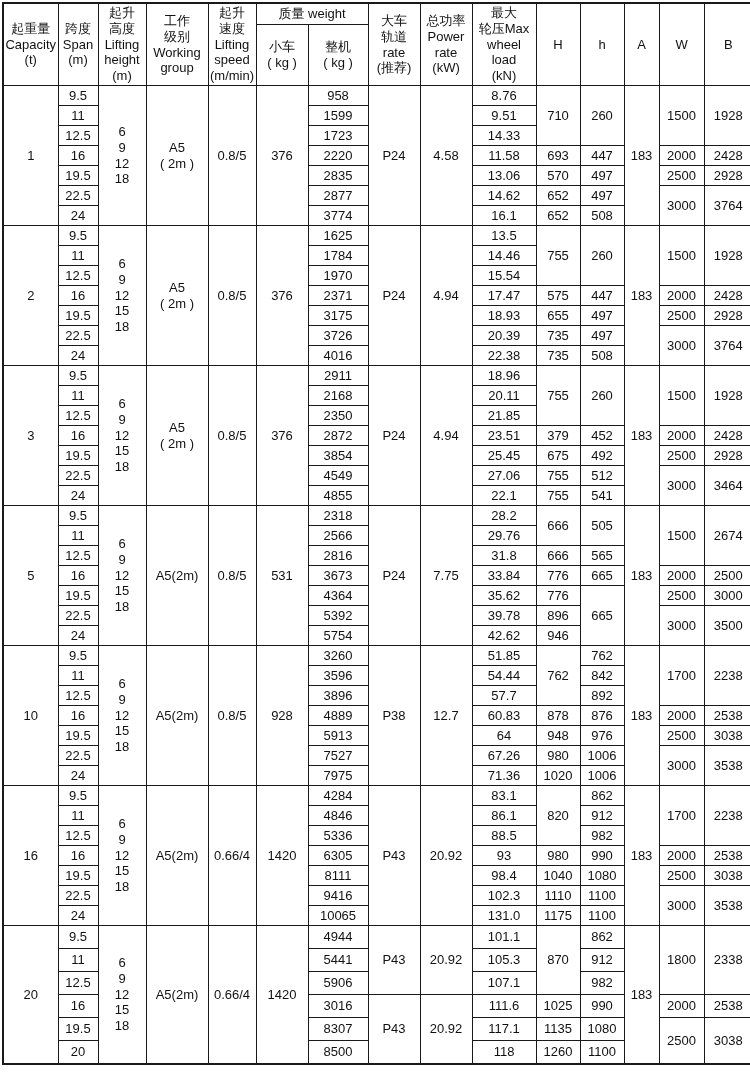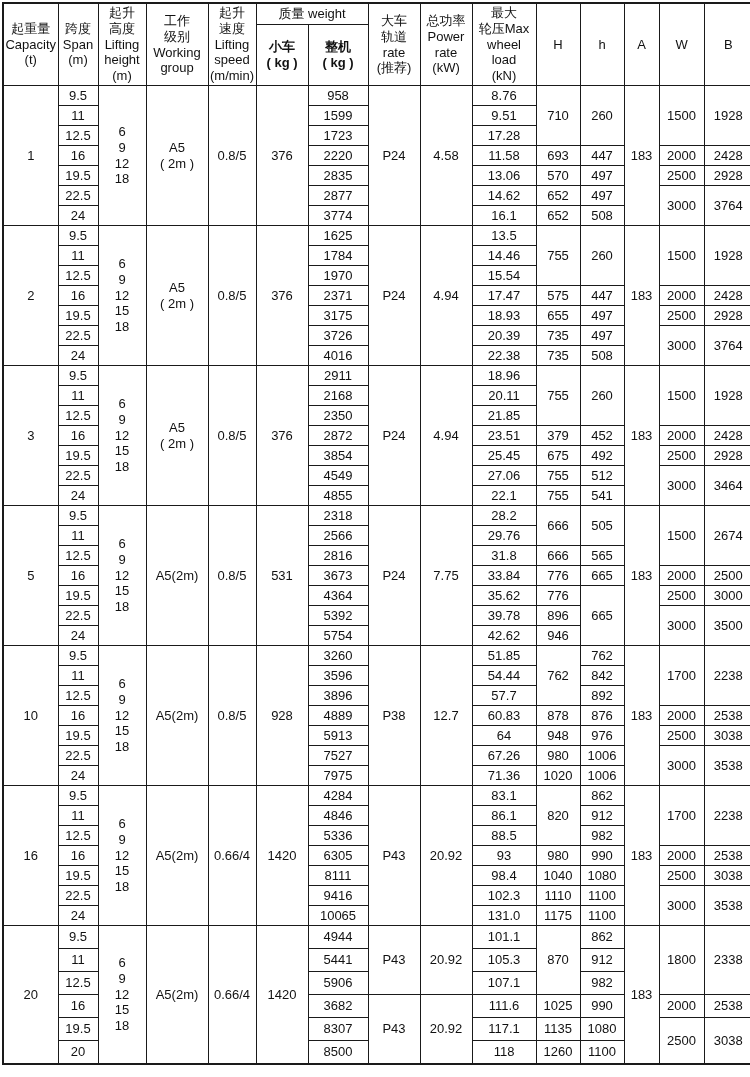--- a/index.html
+++ b/index.html
@@ -19,21 +19,21 @@
     border:1px solid #1a1a1a;
     text-align:center;
     vertical-align:middle;
     padding:0 1px;
     font-size:13px;
     font-weight:400;
     line-height:1.22;
     overflow:hidden;
   }
   .spec thead th{height:20px;}
-  .spec thead tr.sub th{height:60px;font-weight:bold;}
+  .spec thead tr.sub th{height:60px;}
   .spec td{height:19px;}
   .spec tr.g6 td{height:22px;}
   .pre{white-space:pre-line;}
 </style>
 </head>
 <body>
 
 <table class="spec">
   <colgroup>
       <col style="width: 55px;">
@@ -123,21 +123,21 @@
         <td rowspan="3">1928</td>
       </tr>
       <tr class="g0">
         <td>11</td>
         <td>1599</td>
         <td>9.51</td>
       </tr>
       <tr class="g0">
         <td>12.5</td>
         <td>1723</td>
-        <td>17.28</td>
+        <td>14.33</td>
       </tr>
       <tr class="g0">
         <td>16</td>
         <td>2220</td>
         <td>11.58</td>
         <td>693</td>
         <td>447</td>
         <td>2000</td>
         <td>2428</td>
       </tr>
@@ -525,21 +525,21 @@
         <td>912</td>
       </tr>
       <tr class="g6">
         <td>12.5</td>
         <td>5906</td>
         <td>107.1</td>
         <td>982</td>
       </tr>
       <tr class="g6">
         <td>16</td>
-        <td>3682</td>
+        <td>3016</td>
         <td rowspan="3">P43</td>
         <td rowspan="3">20.92</td>
         <td>111.6</td>
         <td>1025</td>
         <td>990</td>
         <td>2000</td>
         <td>2538</td>
       </tr>
       <tr class="g6">
         <td>19.5</td>

